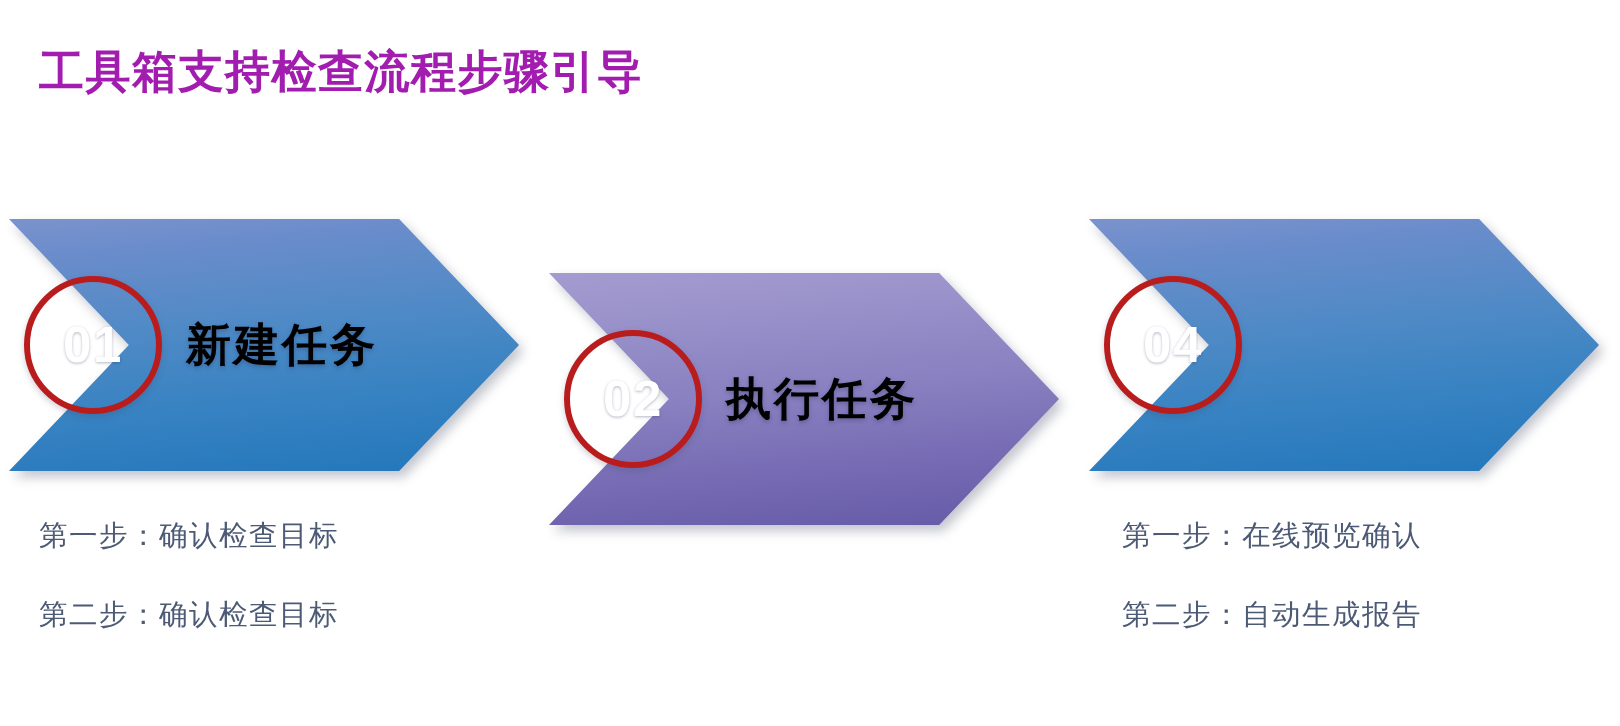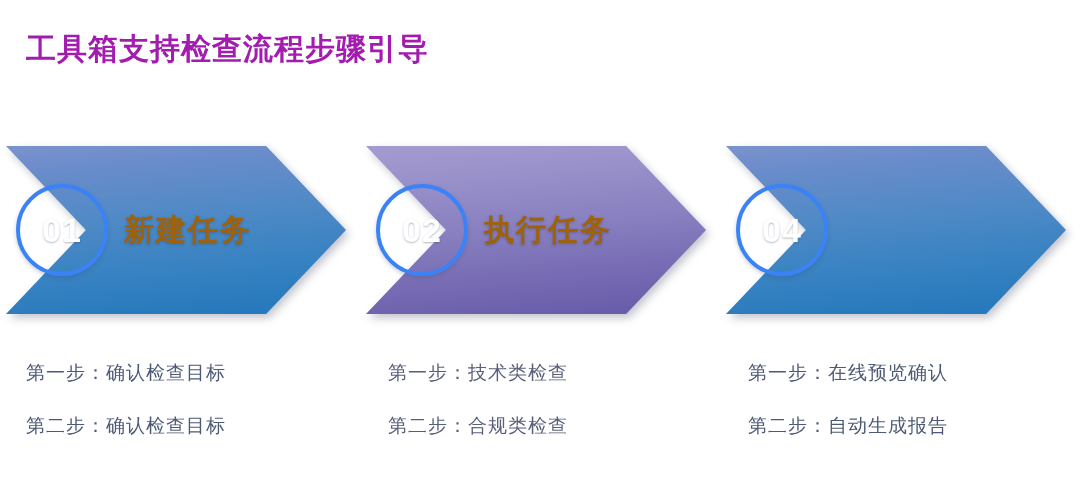--- a/index.html
+++ b/index.html
@@ -37,21 +37,21 @@
     height: 172px;
   }
 
   .flow-step {
     position: absolute;
     top: 0;
     width: 340px;
     height: 168px;
   }
   .flow-step.step-1 { left: 6px; }
-  .flow-step.step-2 { left: 366px; }
+  .flow-step.step-2 { left: 366px; margin-top: 36px; }
   .flow-step.step-3 { left: 726px; }
 
   .chevron-wrap {
     position: absolute;
     inset: 0;
     filter: drop-shadow(3px 4px 4px rgba(120,125,145,0.45));
   }
   .chevron {
     position: absolute;
     inset: 0;
@@ -64,21 +64,21 @@
     background: linear-gradient(175deg, #a49bd0 0%, #9a92ca 18%, #8880c0 48%, #7468b2 78%, #655aa7 100%);
   }
 
   .badge-circle {
     position: absolute;
     left: 10px;
     top: 38px;
     width: 92px;
     height: 92px;
     border-radius: 50%;
-    border: 4px solid #3b82f6;
+    border: 4px solid #b91c1c;
     box-sizing: border-box;
     display: flex;
     align-items: center;
     justify-content: center;
     box-shadow: 0 2px 4px rgba(60,70,100,0.25);
   }
   .badge-number {
     font-size: 34px;
     font-weight: bold;
     color: #ffffff;
@@ -89,34 +89,33 @@
 
   .step-label {
     position: absolute;
     left: 118px;
     top: 0;
     height: 168px;
     display: flex;
     align-items: center;
     font-size: 30px;
     font-weight: bold;
-    color: #a16207;
+    color: #000000;
     letter-spacing: 2px;
     white-space: nowrap;
     text-shadow: 0 1px 3px rgba(40,50,90,0.35);
   }
 
   
   #detail-row {
     position: absolute;
     left: 0;
     top: 348px;
     width: 1080px;
     height: 110px;
-    margin-top: 15px;
   }
   .detail-col {
     position: absolute;
     top: 0;
     width: 340px;
   }
   .detail-col.col-1 { left: 26px; }
   .detail-col.col-2 { left: 388px; }
   .detail-col.col-3 { left: 748px; }
 
@@ -169,23 +168,19 @@
 
 </div>
 
 <div id="detail-row">
 
   <div class="detail-col col-1">
     <div class="detail-line">第一步：确认检查目标</div>
     <div class="detail-line">第二步：确认检查目标</div>
   </div>
 
-  <div class="detail-col col-2">
-    <div class="detail-line">第一步：技术类检查</div>
-    <div class="detail-line">第二步：合规类检查</div>
-  </div>
 
   <div class="detail-col col-3">
     <div class="detail-line">第一步：在线预览确认</div>
     <div class="detail-line">第二步：自动生成报告</div>
   </div>
 
 </div>
 
 </body></html>

